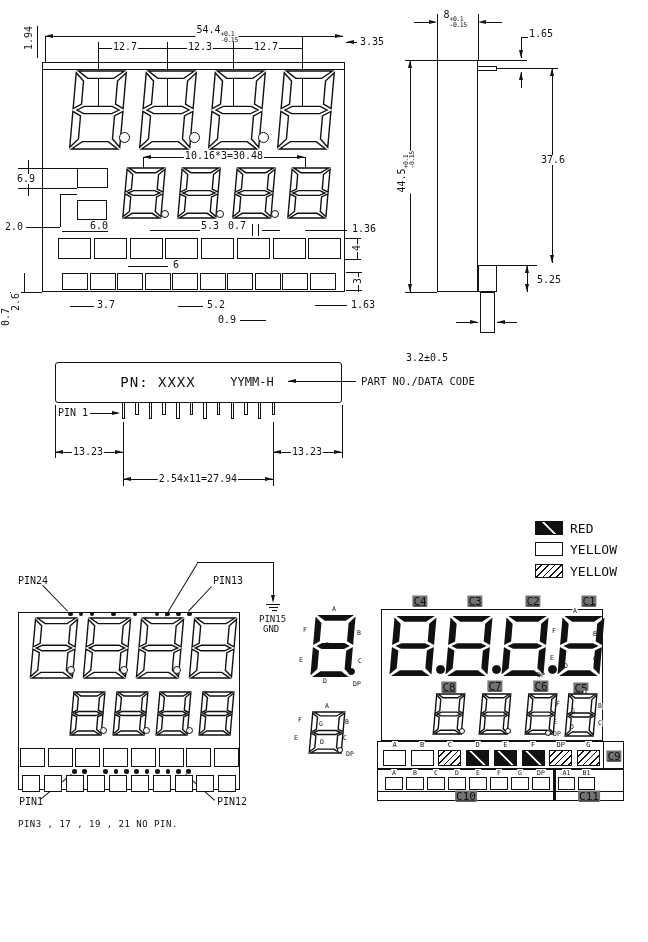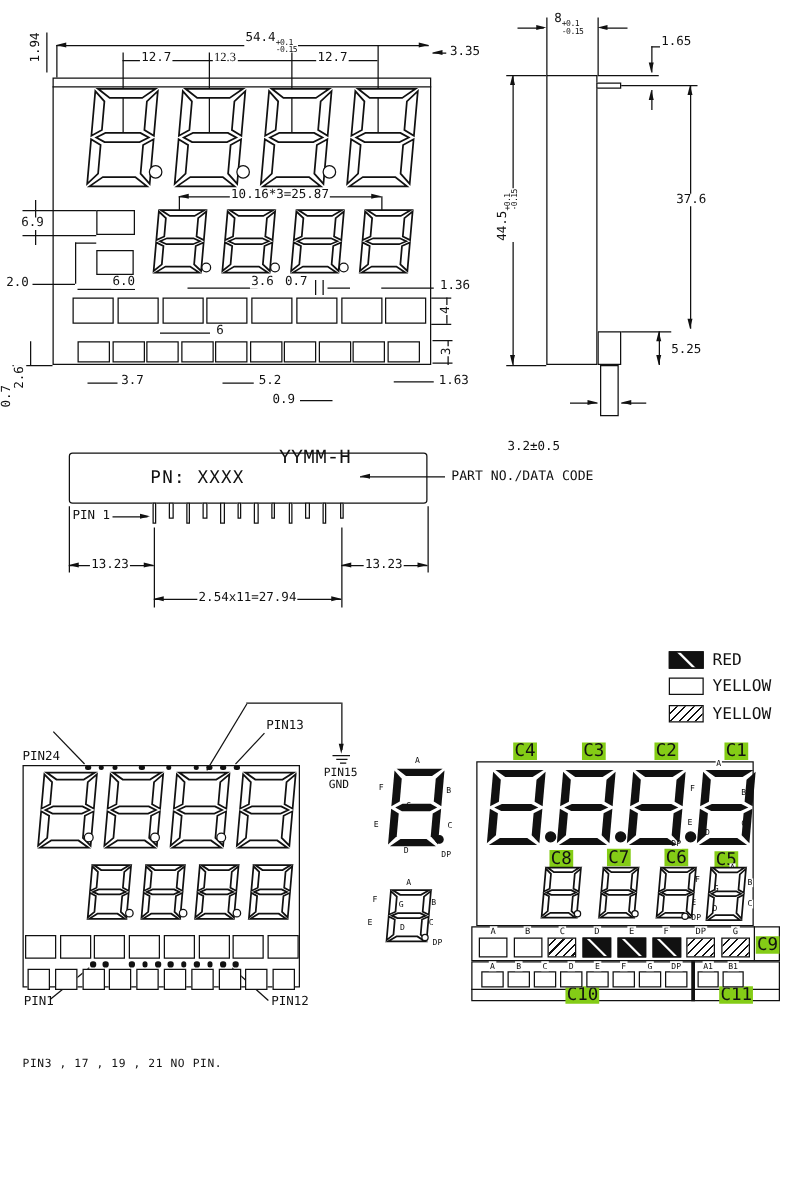--- a/index.html
+++ b/index.html
@@ -25,22 +25,22 @@
   .sevenseg svg{width:100%;height:100%;overflow:visible;transform:skewX(-5deg);}
   .dp{position:absolute;border:1px solid #111;border-radius:50%;background:#fff;box-sizing:border-box;}
   .dp.filled{background:#111;}
   .dot{position:absolute;width:4.5px;height:4.5px;border-radius:50%;background:#111;}
   .cell{position:absolute;border:1px solid #111;box-sizing:border-box;background:#fff;}
   .sw-red{background:linear-gradient(45deg,transparent 45%,#fff 48%,#fff 52%,transparent 55%),#111;}
   .sw-yellow{background:repeating-linear-gradient(135deg,#fff 0 3.5px,#111 3.5px 4.7px);}
   .sw-green{background:#fff;}
   .seg-letter{position:absolute;font-size:6.5px;line-height:1;background:#fff;padding:0 0.5px;
       transform:translate(-50%,-50%);white-space:nowrap;}
-  .lbl{position:absolute;font-size:14px;line-height:1;background:#84cc16;padding:0 1px;
-      transform:translate(-50%,-50%);white-space:nowrap;}
+  .lbl{position:absolute;font-size:11px;line-height:1;background:#737373;padding:0 1px;
+      transform:translate(-50%,-50%);white-space:nowrap;text-decoration:underline;}
 </style>
 </head>
 <body>
 
 <div id="root">
 
   <div>
     <div class="frame" style="left:42px;top:62px;width:303px;height:230px;"></div>
     <span class="hl" style="left:42px;top:69px;width:303px;"></span>
 
@@ -55,21 +55,21 @@
 
     <span class="vl" style="left:37px;top:26px;height:32px;"></span>
     <span class="dim rot" style="left:29px;top:38px;">1.94</span>
 
     <span class="hl" style="left:98px;top:48px;width:204px;"></span>
     <span class="vl" style="left:98px;top:42px;height:70px;"></span>
     <span class="vl" style="left:167px;top:42px;height:70px;"></span>
     <span class="vl" style="left:233px;top:42px;height:70px;"></span>
     <span class="vl" style="left:302px;top:36px;height:76px;"></span>
     <span class="dim" style="left:125px;top:47px;">12.7</span>
-    <span class="dim" style="left:180px;top:47px;font-family:Liberation Serif, serif;">12.3</span>
+    <span class="dim" style="left:200px;top:47px;">12.3</span>
     <span class="dim" style="left:266px;top:47px;">12.7</span>
 
     <span class="hl" style="left:346px;top:42px;width:11px;"></span>
     <i class="ar l" style="left:346px;top:39.5px;"></i>
     <span class="dim left" style="left:359px;top:42px;">3.35</span>
 
     <div class="frame" style="left:77px;top:168px;width:31px;height:20px;"></div>
     <div class="frame" style="left:77px;top:200px;width:30px;height:20px;"></div>
     <span class="hl" style="left:18px;top:168px;width:59px;"></span>
     <span class="hl" style="left:18px;top:188px;width:59px;"></span>
@@ -78,26 +78,26 @@
     <span class="hl" style="left:26px;top:227px;width:34px;"></span>
     <span class="vl" style="left:60px;top:194px;height:33px;"></span>
     <span class="hl" style="left:60px;top:194px;width:17px;"></span>
     <span class="dim" style="left:14px;top:227px;">2.0</span>
 
     <span class="hl" style="left:143px;top:157px;width:162px;"></span>
     <span class="vl" style="left:143px;top:157px;height:12px;"></span>
     <span class="vl" style="left:305px;top:157px;height:12px;"></span>
     <i class="ar l" style="left:143px;top:154.5px;"></i>
       <i class="ar" style="left:297px;top:154.5px;"></i>
-    <span class="dim" style="left:224px;top:156px;">10.16*3=25.87</span>
+    <span class="dim" style="left:224px;top:156px;">10.16*3=30.48</span>
 
     <span class="hl" style="left:62px;top:231px;width:46px;"></span>
     <span class="dim" style="left:99px;top:226px;">6.0</span>
     <span class="hl" style="left:150px;top:230px;width:56px;"></span>
-    <span class="dim" style="left:210px;top:226px;">3.6</span>
+    <span class="dim" style="left:210px;top:226px;">5.3</span>
     <span class="dim" style="left:237px;top:226px;">0.7</span>
     <span class="vl" style="left:252px;top:224px;height:12px;"></span>
     <span class="vl" style="left:258px;top:224px;height:12px;"></span>
     <span class="hl" style="left:262px;top:230px;width:18px;"></span>
     <span class="hl" style="left:305px;top:230px;width:42px;"></span>
     <span class="dim left" style="left:351px;top:229px;">1.36</span>
 
     <span class="vl" style="left:357px;top:238px;height:21px;"></span>
     <span class="hl" style="left:345px;top:238px;width:16px;"></span>
     <span class="hl" style="left:345px;top:259px;width:16px;"></span>
@@ -174,21 +174,21 @@
     <span class="hl" style="left:456px;top:322px;width:22px;"></span>
     <span class="hl" style="left:497px;top:322px;width:20px;"></span>
     <i class="ar" style="left:470px;top:319.5px;"></i>
       <i class="ar l" style="left:497px;top:319.5px;"></i>
     <span class="dim" style="left:427px;top:322px;margin-top:36px;">3.2±0.5</span>
   </div>
 
   <div>
     <div class="frame" style="left:55px;top:362px;width:287px;height:41px;border-radius:3px;"></div>
     <span class="dim" style="left:158px;top:382px;font-size:14px;letter-spacing:1px;background:transparent;">PN: XXXX</span>
-    <span class="dim" style="left:252px;top:366px;font-size:16px;background:transparent;font-family:Liberation Mono, monospace;">YYMM-H</span>
+    <span class="dim" style="left:252px;top:382px;font-size:12px;background:transparent;">YYMM-H</span>
     <span class="hl" style="left:288px;top:381px;width:68px;"></span>
     <i class="ar l" style="left:288px;top:378.5px;"></i>
     <span class="dim left" style="left:360px;top:381px;font-size:10.5px;">PART NO./DATA CODE</span>
 
     <span class="dim left" style="left:57px;top:413px;">PIN 1</span>
     <span class="hl" style="left:90px;top:413px;width:28px;"></span>
     <i class="ar" style="left:112px;top:410.5px;"></i>
 
     <span class="vl" style="left:55px;top:405px;height:53px;"></span>
     <span class="vl" style="left:342px;top:405px;height:53px;"></span>
@@ -204,41 +204,41 @@
     <span class="dim" style="left:307px;top:452px;">13.23</span>
     <span class="hl" style="left:123px;top:479px;width:150px;"></span>
     <i class="ar l" style="left:123px;top:476.5px;"></i>
       <i class="ar" style="left:265px;top:476.5px;"></i>
     <span class="dim" style="left:198px;top:479px;">2.54x11=27.94</span>
   </div>
 
   <div>
     <div class="frame" style="left:18px;top:612px;width:222px;height:178px;"></div>
 
-    <span class="dim left" style="left:17px;top:606px;">PIN24</span>
+    <span class="dim left" style="left:17px;top:581px;">PIN24</span>
     <span class="ln" style="left:43px;top:585px;width:36px;transform:rotate(46deg);"></span>
     <span class="dim left" style="left:212px;top:581px;">PIN13</span>
     <span class="ln" style="left:188px;top:611px;width:34px;transform:rotate(-47deg);"></span>
 
     <span class="ln" style="left:165px;top:616px;width:62px;transform:rotate(-58.9deg);"></span>
     <span class="hl" style="left:197px;top:562px;width:76px;"></span>
     <span class="vl" style="left:273px;top:562px;height:38px;"></span>
     <i class="ar d" style="left:270.5px;top:595px;"></i>
     <span class="hl" style="left:266px;top:604px;width:14px;"></span>
     <span class="hl" style="left:269px;top:607px;width:9px;"></span>
     <span class="hl" style="left:271.5px;top:610px;width:5px;"></span>
     <span class="dim left" style="left:258px;top:619px;font-size:9px;">PIN15</span>
     <span class="dim left" style="left:262px;top:629px;font-size:9px;">GND</span>
 
     <span class="dim left" style="left:18px;top:802px;">PIN1</span>
     <span class="ln" style="left:40px;top:799px;width:40px;transform:rotate(-38.9deg);"></span>
     <span class="dim left" style="left:216px;top:802px;">PIN12</span>
     <span class="ln" style="left:186px;top:774px;width:39px;transform:rotate(41.9deg);"></span>
 
-    <span class="dim left" style="left:17px;top:852px;font-size:9px;letter-spacing:0.5px;">PIN3 , 17 , 19 , 21 NO PIN.</span>
+    <span class="dim left" style="left:17px;top:824px;font-size:9px;letter-spacing:0.5px;">PIN3 , 17 , 19 , 21 NO PIN.</span>
   </div>
 
   <div id="legend-host"></div>
 
   <div>
 
     <span class="seg-letter" style="left:334px;top:609px;">A</span>
     <span class="seg-letter" style="left:305px;top:630px;">F</span>
     <span class="seg-letter" style="left:359px;top:633px;">B</span>
     <span class="seg-letter" style="left:327px;top:645px;">G</span>

